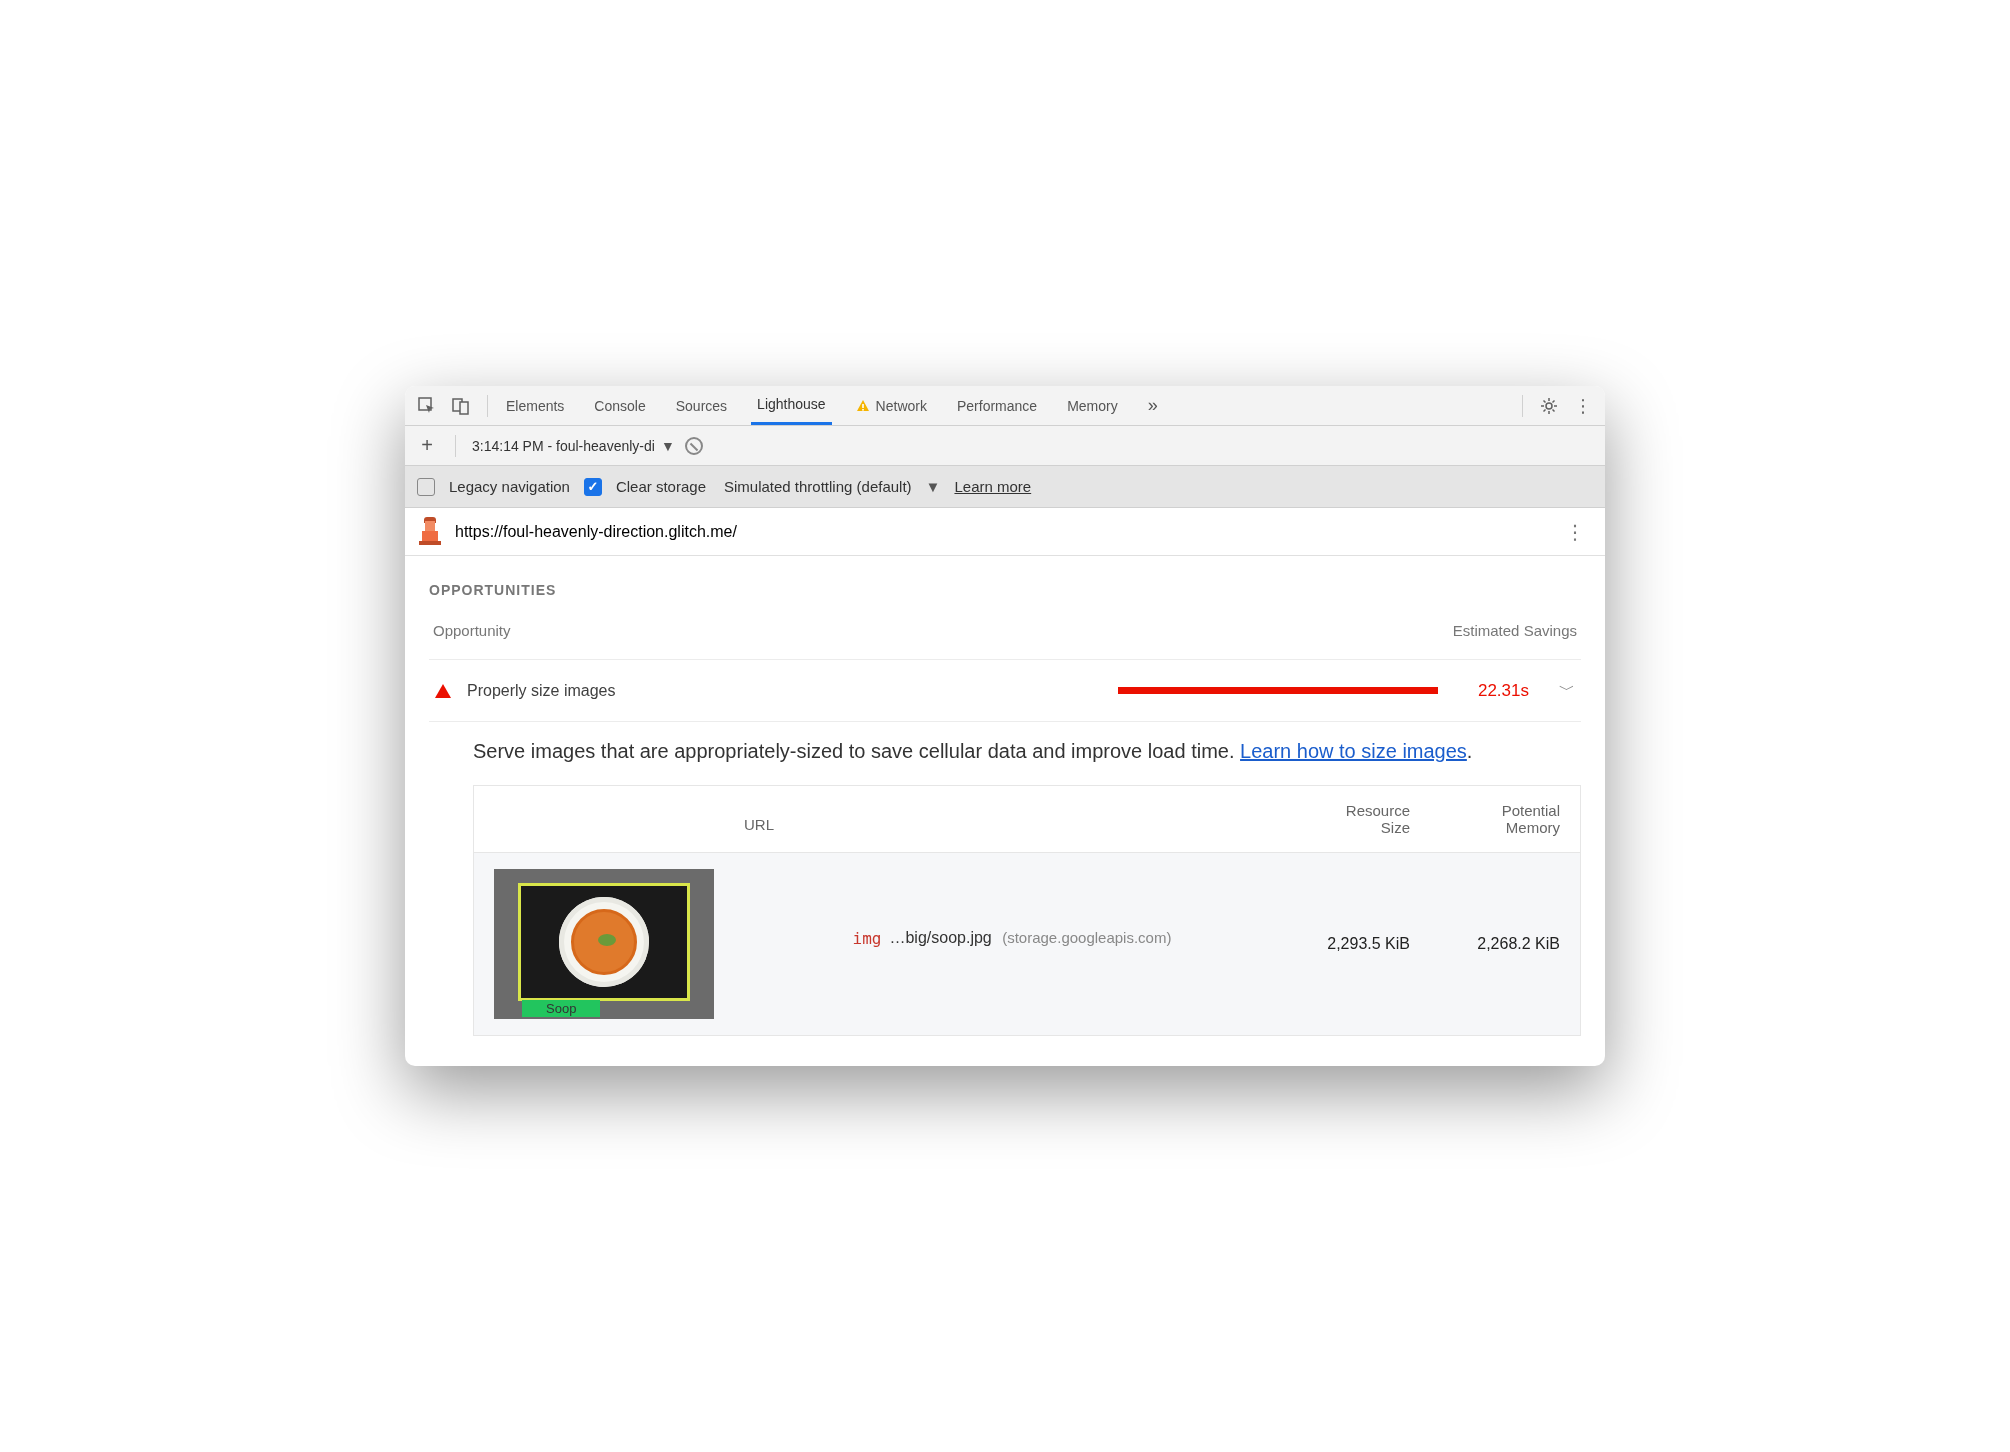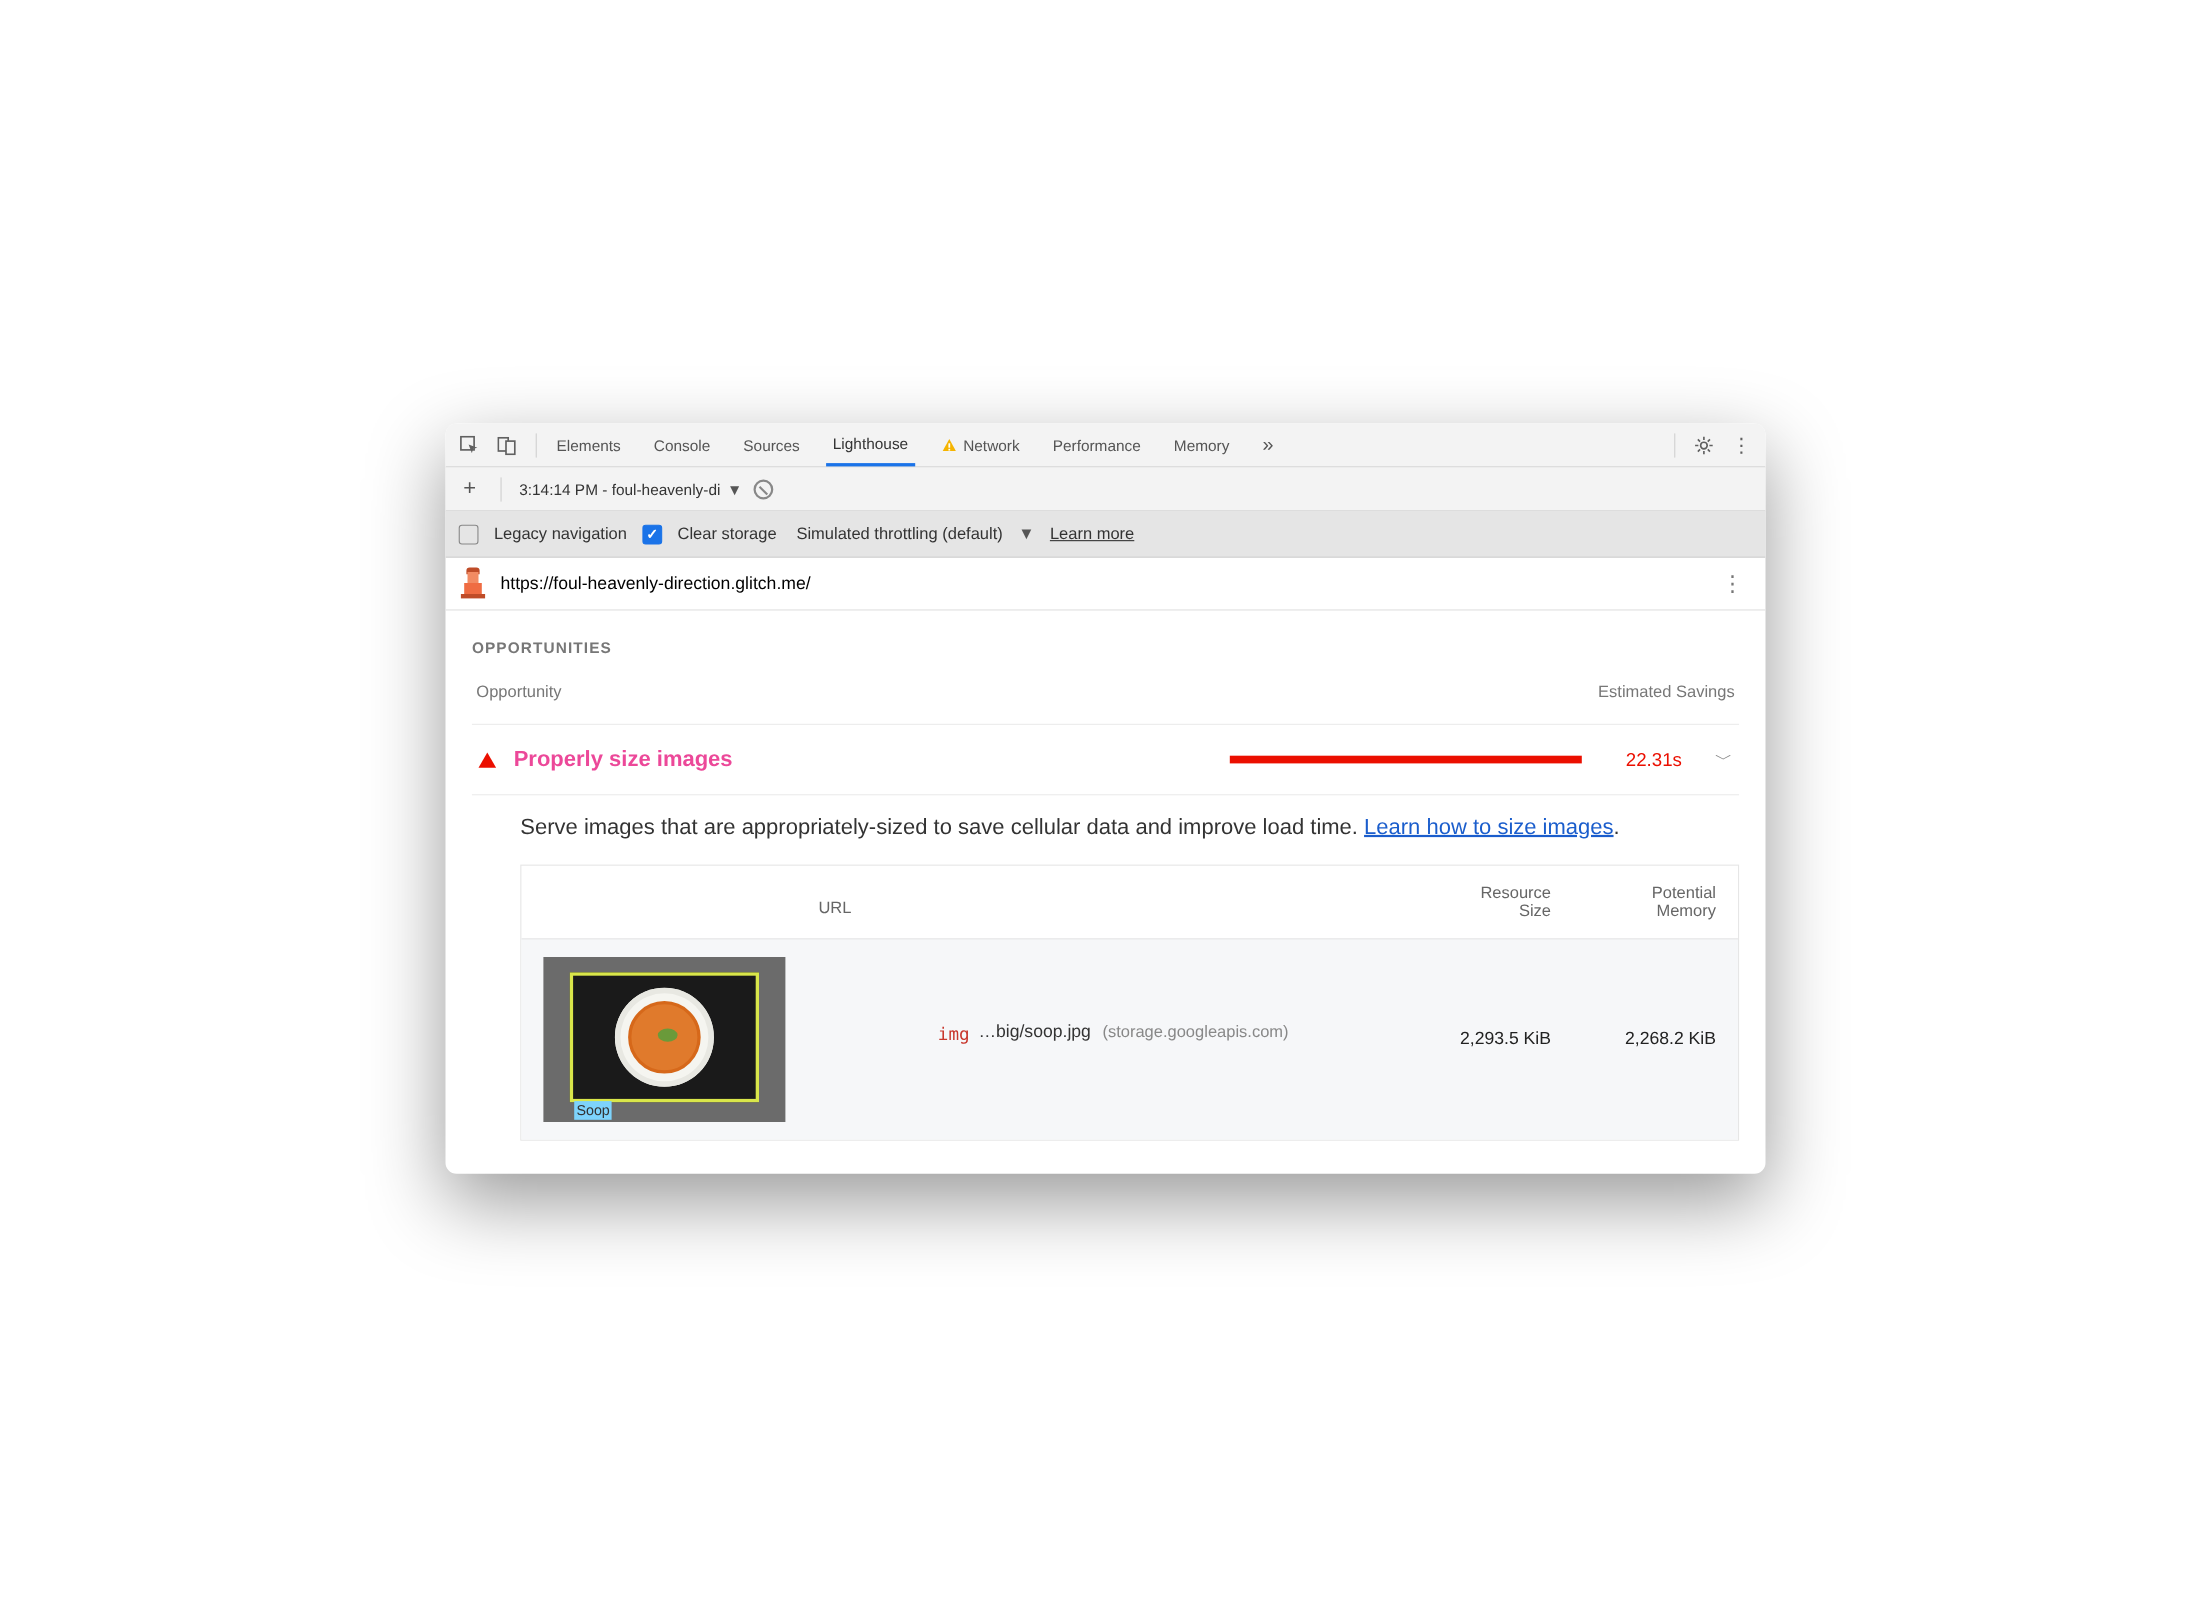--- a/index.html
+++ b/index.html
@@ -93,21 +93,21 @@
   .content { padding: 18px 24px 30px 24px; }
   .sec-label { font-size:14px; letter-spacing:1px; color:#777; font-weight:700; margin: 8px 0 24px 0; }
   .headrow { display:flex; justify-content:space-between; color:#777; font-size:15px; margin: 0 0 20px 0; padding: 0 4px;}
   .audit {
     border-top:1px solid #ececec;
     border-bottom:1px solid #ececec;
     padding: 20px 6px;
     display:flex; align-items:center; gap:16px;
   }
   .tri { width:0; height:0; border-left:8px solid transparent; border-right:8px solid transparent; border-bottom:14px solid #eb0f00; }
-  .audit-title { font-size:20px; color:#ec4899;font-weight:bold; }
+  .audit-title { font-size:16px; color:#404040; }
   .bar { height:7px; background:#eb0f00; width:320px; border-radius: 0; }
   .savings { color:#eb0f00; font-size:17px; margin-left:24px; }
   .chev { color:#888; margin-left:14px; cursor:pointer; }
   .desc { padding: 18px 8px 22px 44px; font-size:20px; color:#333; }
   .desc a { color:#1a5dcc; text-decoration:underline; }
   
   .tbl { margin: 0 0 0 44px; border:1px solid #e6e6e6; }
   .tbl-head { display:flex; padding: 16px 20px; color:#666; font-size:15px; }
   .col-url { flex:1; text-align:left; padding-top:14px;}
   .col-size { width:140px; text-align:right; }
@@ -121,21 +121,21 @@
     border:3px solid #d9e64a; background:#1a1a1a;
     display:flex; align-items:center; justify-content:center; flex-direction:column;
   }
   .bowl {
     width:90px; height:90px; border-radius:50%; background:#f5f5f0;
     display:flex; align-items:center; justify-content:center;
     box-shadow: inset 0 0 0 5px #e8e8e2;
   }
   .soup { width:66px; height:66px; border-radius:50%; background:#e07a2c; border:3px solid #d6681a; position:relative;}
   .garnish { position:absolute; top:22px; left:24px; width:18px; height:12px; background:#6a9a3a; border-radius:50%; }
-  .thumb-label { position:absolute; bottom:2px; left:28px; font-size:13px; background:#7dd3fc; padding:1px 2px; color:#333; }
+  .thumb-label { position:absolute; bottom:2px; left:28px; font-size:13px; background:#22c55e; padding:1px 24px; color:#333; }
   .tag { color:#c8372d; font-family: ui-monospace, Menlo, monospace; font-size:16px; margin-left:30px; align-self:flex-start; padding-top:8px;}
   .urlcol { flex:1; display:flex; flex-direction:row; align-items:flex-start; justify-content:center; gap:4px;}
   .urltxt { font-size:16px; color:#333; }
   .urlhost { color:#888; font-size:15px; }
   .valcol { width:140px; text-align:right; font-size:16px; color:#222; }
   .valcol2 { width:150px; text-align:right; font-size:16px; color:#222; }
   svg { display:block; }
 </style>
 </head>
 <body>

